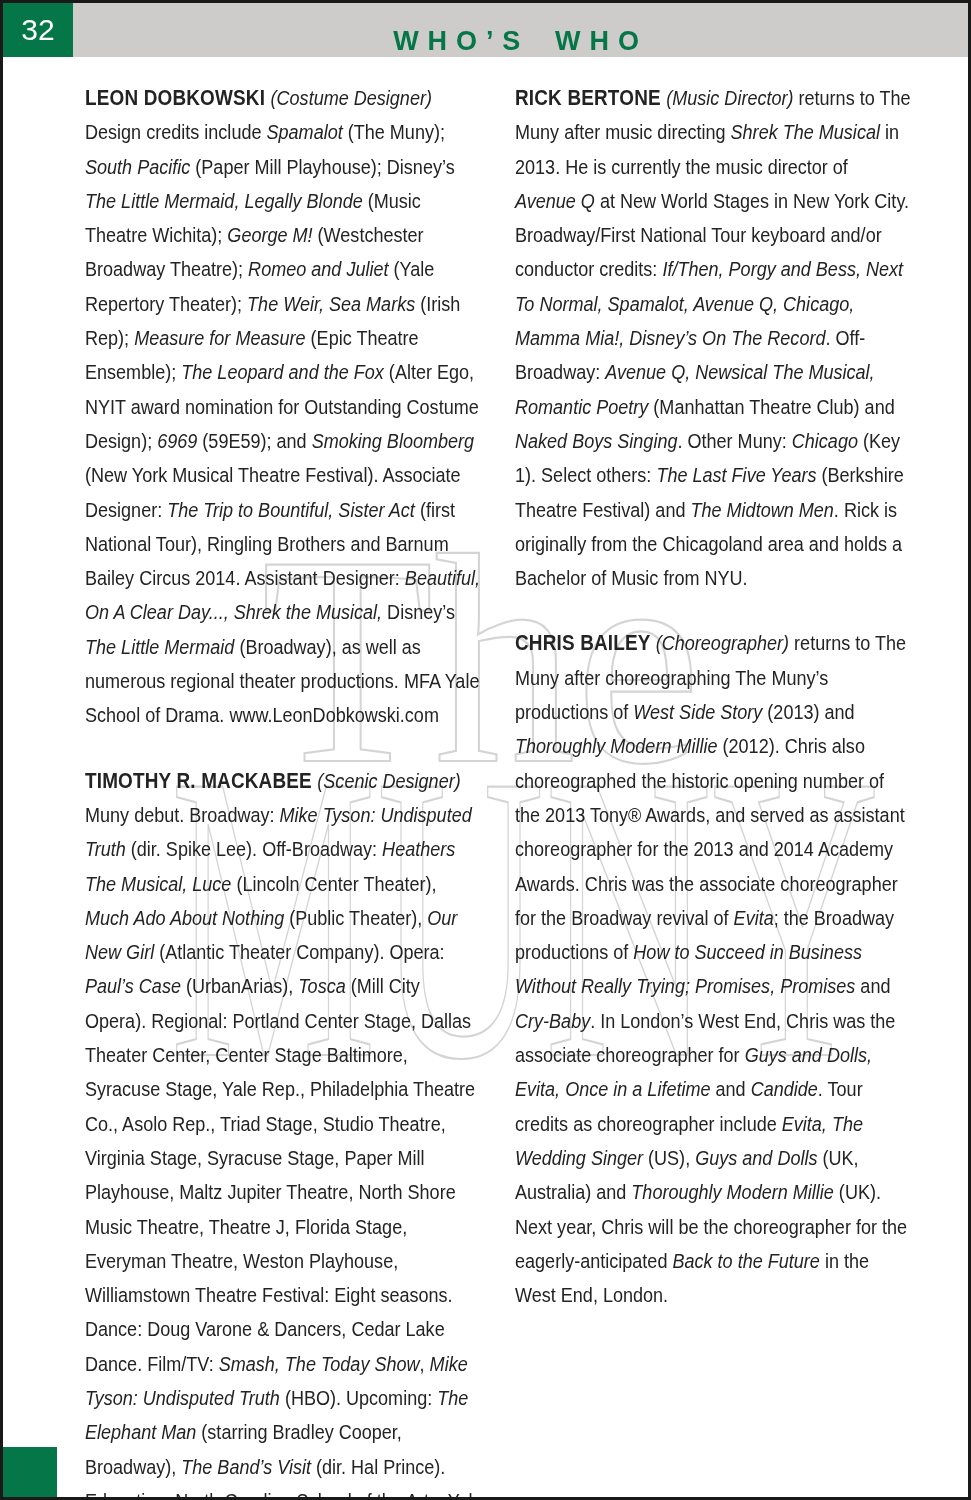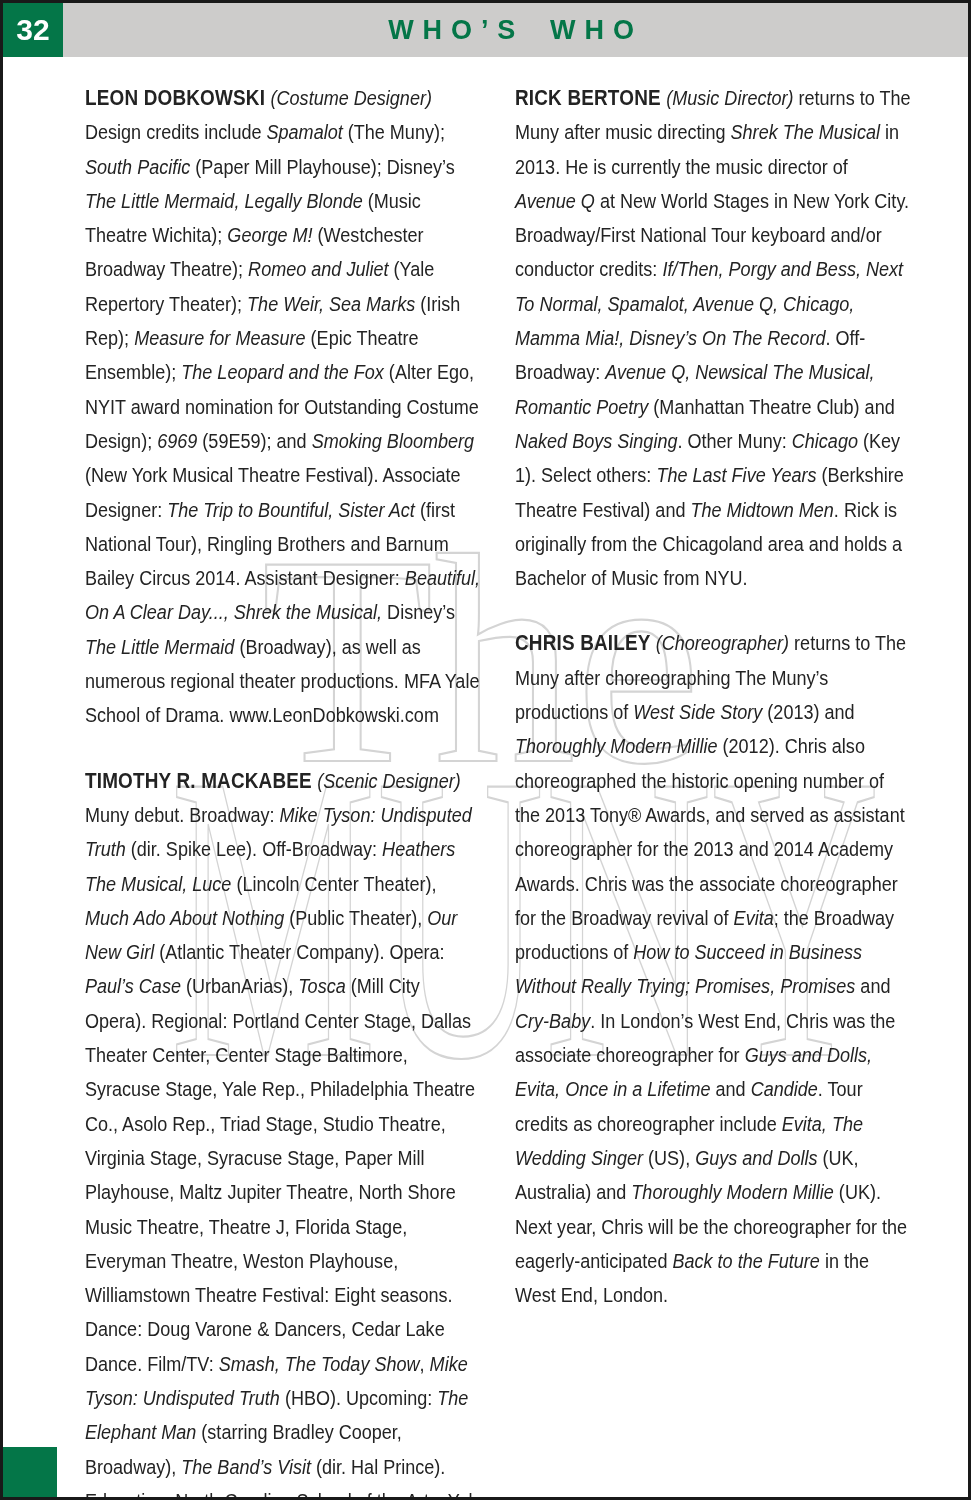--- a/index.html
+++ b/index.html
@@ -14,27 +14,27 @@
     width:971px;height:1500px;
     background:#ffffff;
     border:3px solid #191919;
     box-sizing:border-box;
     font-family:"Liberation Sans",sans-serif;
     color:var(--text);
     overflow:hidden;
   }
   header{display:flex;height:54px;}
   .pagenum-box{
-    width:60px;height:54px;background:var(--green);
+    width:70px;height:54px;background:var(--green);
     display:flex;align-items:center;justify-content:center;
-    color:#fff;font-weight:bold;font-size:30px;
+    color:#fff;font-weight:normal;font-size:30px;
   }
   .title-bar{
     flex:1;background:var(--gray);
-    display:flex;align-items:center;justify-content:center;
+    display:flex;align-items:flex-end;justify-content:center;
   }
   .title-bar h1{
     margin:0;color:var(--green);
     font-size:27px;font-weight:bold;
     letter-spacing:0.33em;word-spacing:0.35em;
   }
   svg.wm{position:absolute;left:0;top:0;z-index:0;}
   .wm text{
     fill:none;stroke:var(--wm);stroke-width:2.2;
     font-family:"Liberation Serif",serif;

